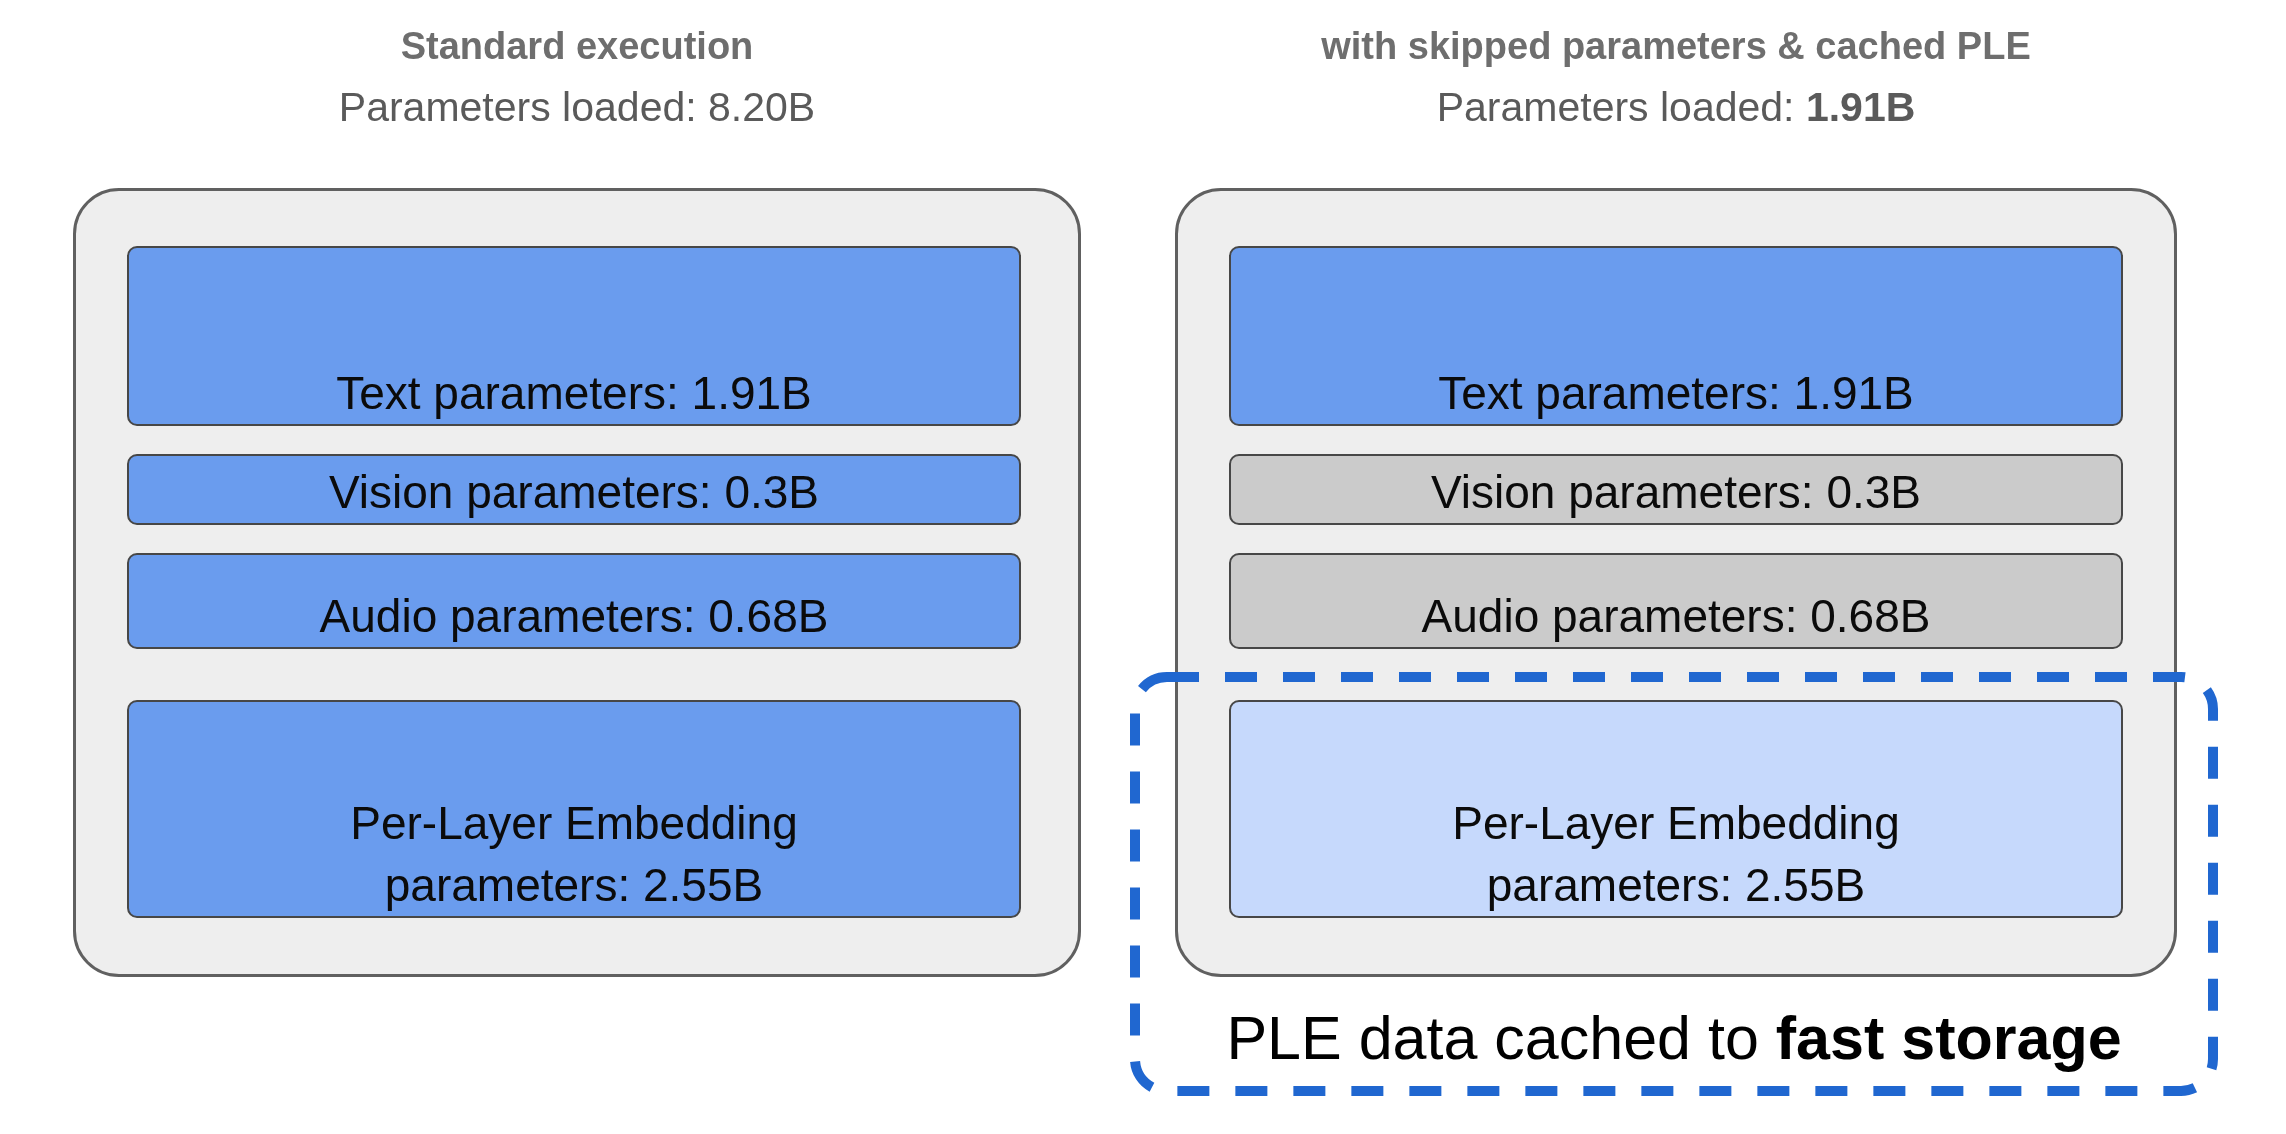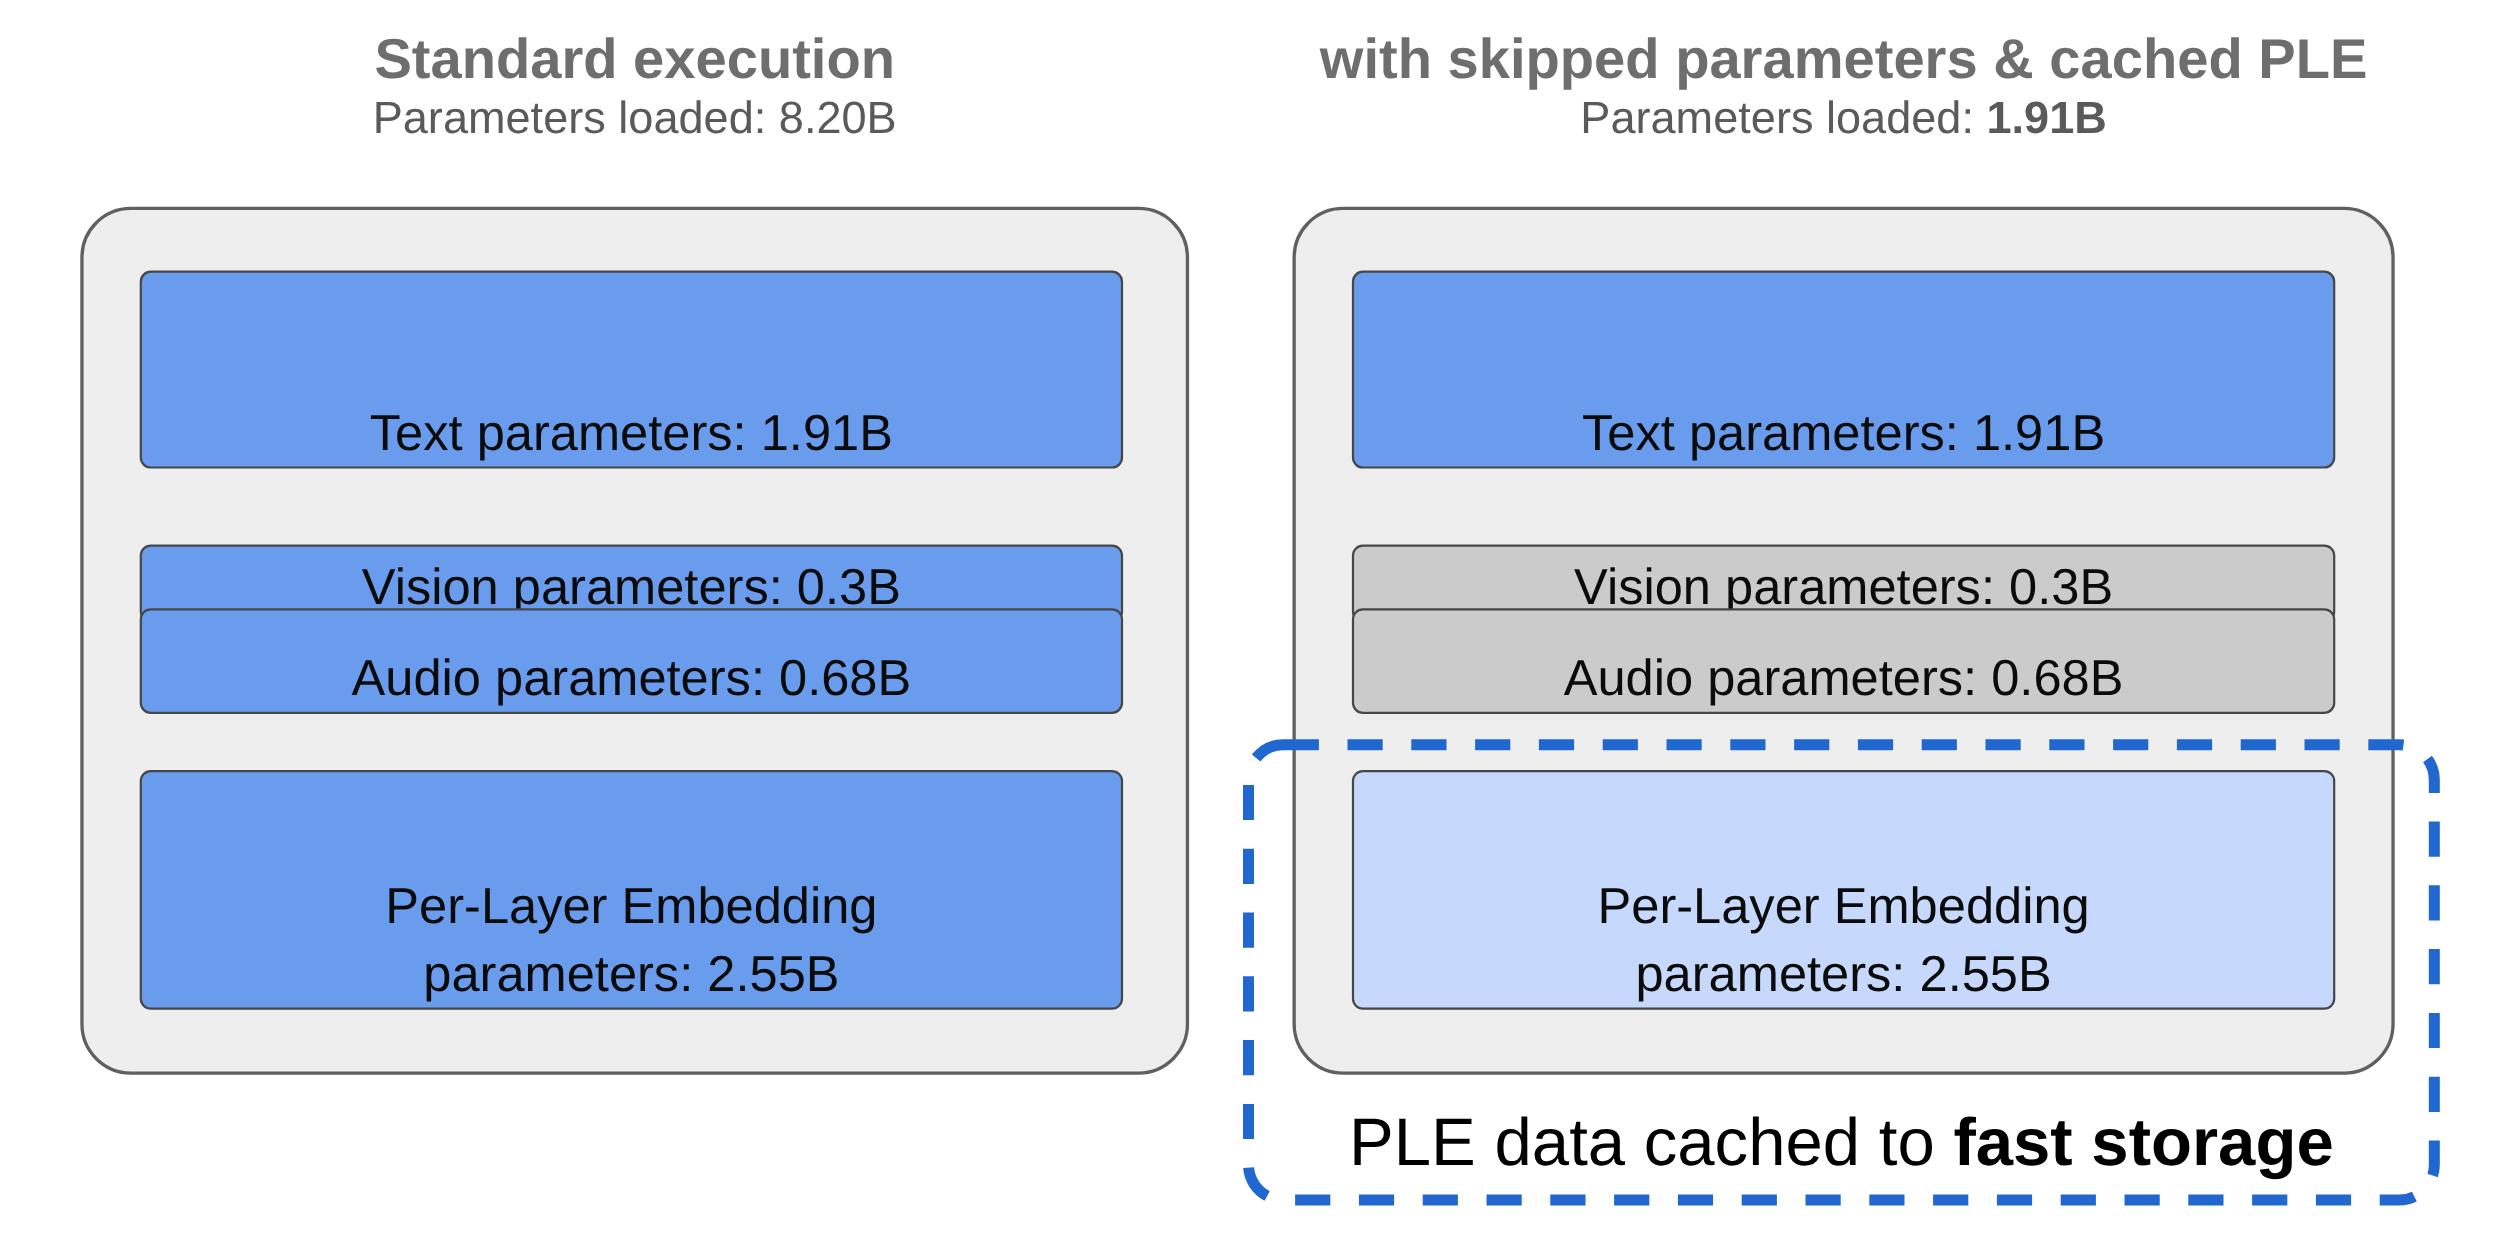--- a/index.html
+++ b/index.html
@@ -12,21 +12,21 @@
     width: 2286px;
     height: 1134px;
     background: #ffffff;
     font-family: "Liberation Sans", sans-serif;
     overflow: hidden;
   }
   .panel-title {
     position: absolute;
     top: 26px;
     text-align: center;
-    font-size: 51px;
+    font-size: 38px;
     font-weight: bold;
     color: var(--title-gray, #6e6e6e);
     line-height: 1.1;
     letter-spacing: 0px;
   }
   .panel-subtitle {
     position: absolute;
     top: 84px;
     text-align: center;
     font-size: 41px;
@@ -62,21 +62,21 @@
     justify-content: flex-end;
     text-align: center;
     font-size: 46px;
     line-height: 1.35;
     color: var(--box-text, #0b0b0b);
   }
   .box[data-variant="loaded"]  { background: var(--blue-fill, #6a9cee); }
   .box[data-variant="skipped"] { background: var(--gray-fill, #cbcbcb); }
   .box[data-variant="cached"]  { background: var(--lightblue-fill, #c6d9fc); }
   .pos-text   { top: 55px;  height: 180px; }
-  .pos-vision { top: 263px; height: 71px; margin-top: 41px; }
+  .pos-vision { top: 263px; height: 71px; }
   .pos-audio  { top: 362px; height: 96px; }
   .pos-ple    { top: 509px; height: 218px; }
   .dashed-outline-svg {
     position: absolute;
     left: 1126px;
     top: 668px;
     width: 1096px;
     height: 432px;
     pointer-events: none;
   }

